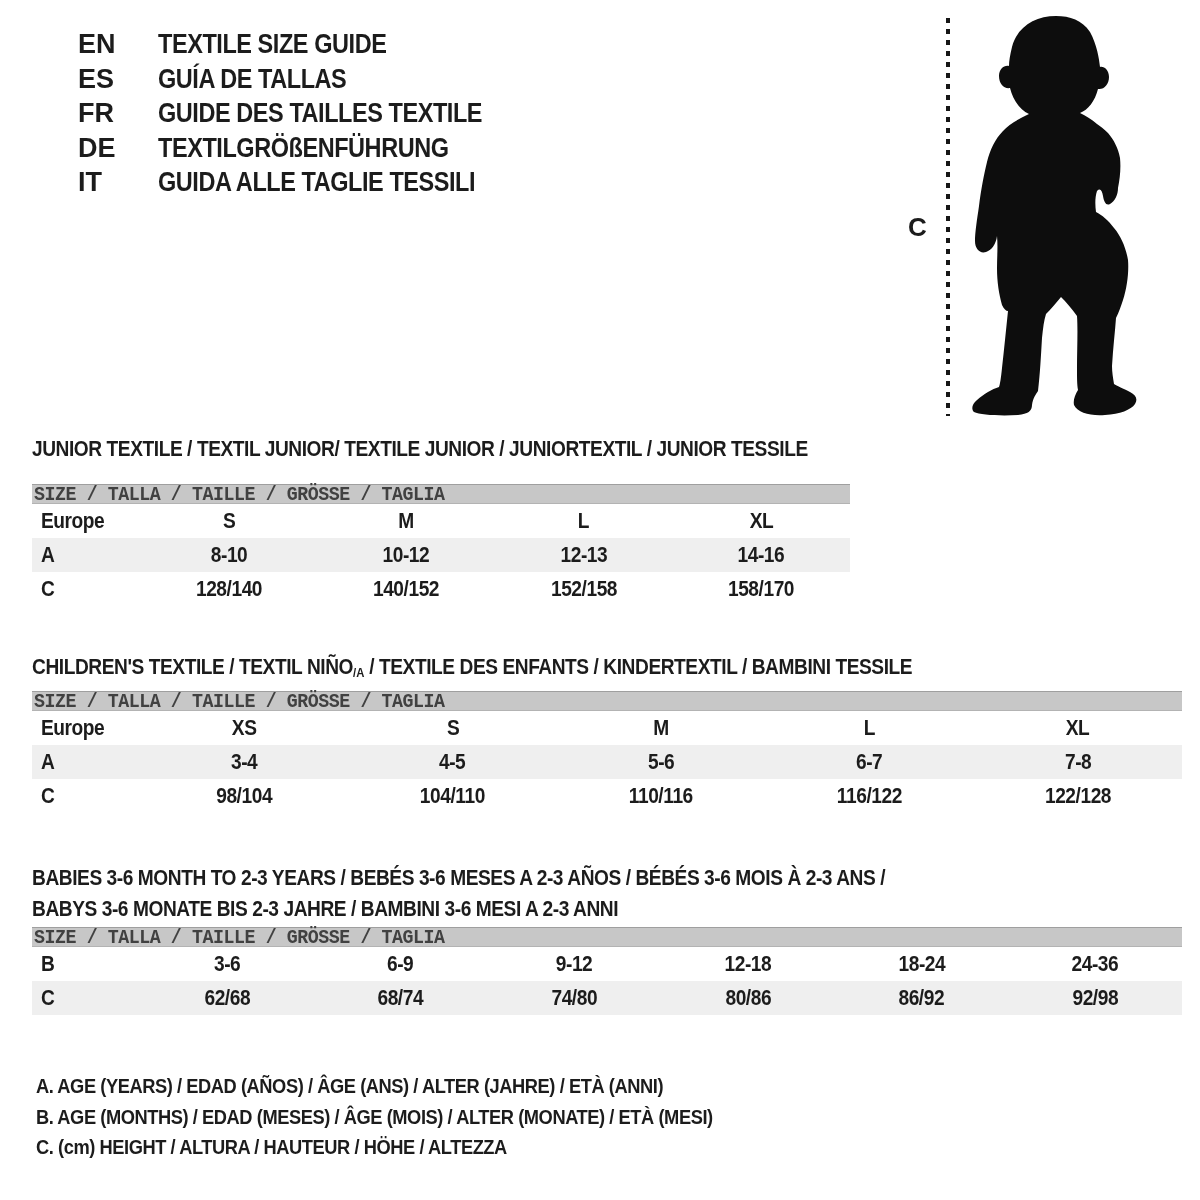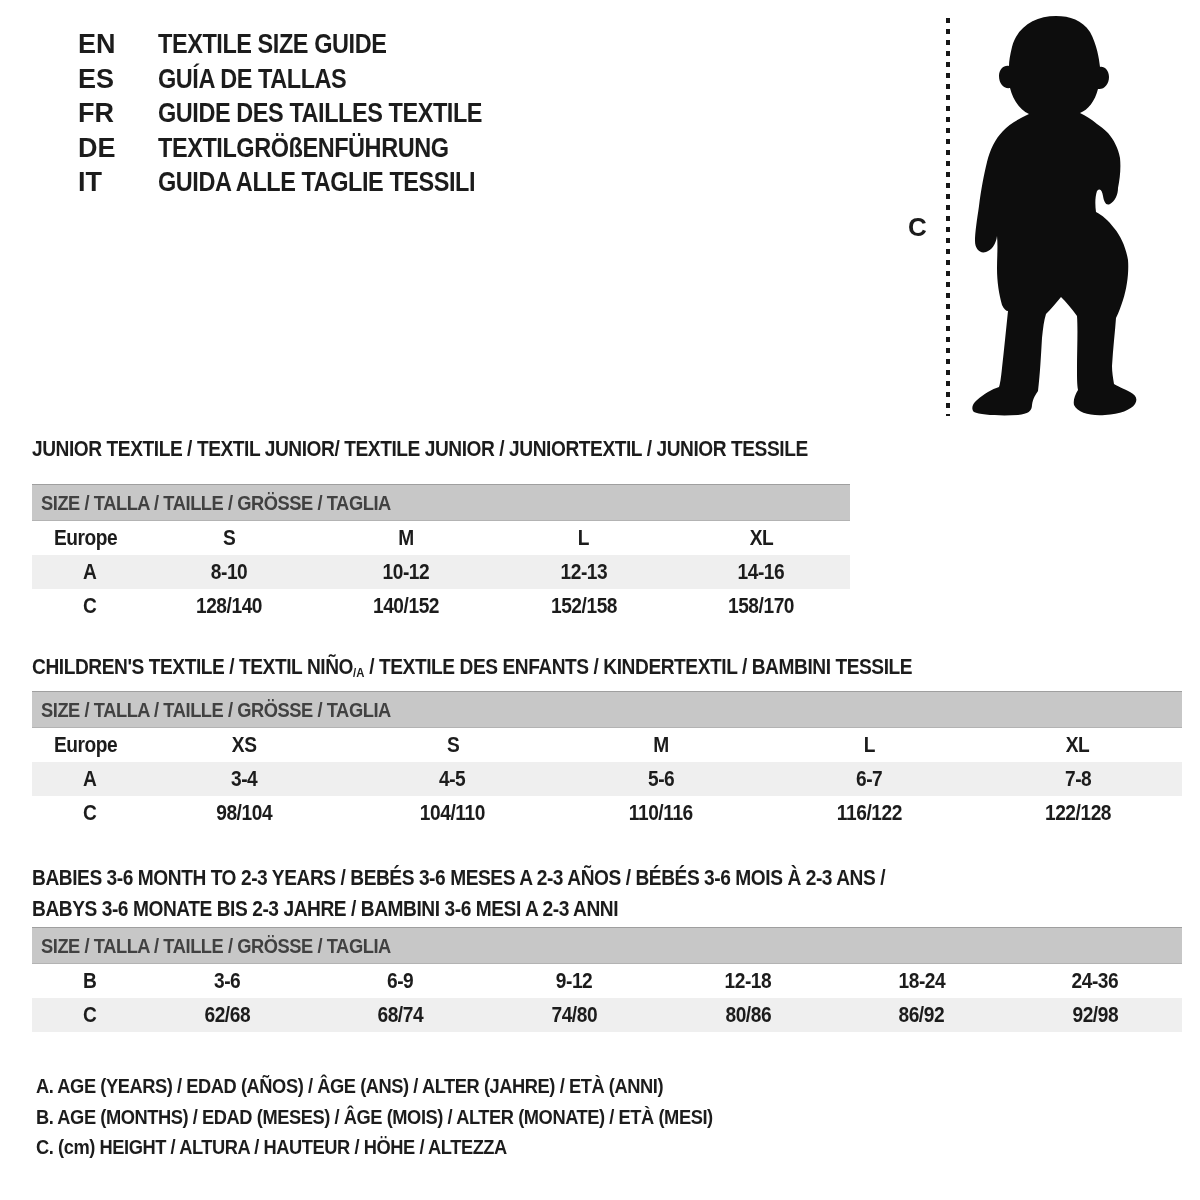--- a/index.html
+++ b/index.html
@@ -28,30 +28,30 @@
 
   
   .sec-title{position:absolute;left:32px;font-size:22px;line-height:31px;}
   .title-sub{font-size:13px;vertical-align:-3px;letter-spacing:0;}
 
   
   .sizetable{position:absolute;left:32px;}
   .t1{width:818px;}
   .t2,.t3{width:1150px;}
   .sizebar{
-    height:37px;background:#c7c7c7;border-top:1px solid #9f9f9f;border-bottom:1px solid #b3b3b3;
-    box-sizing:border-box;display:flex;align-items:center;padding-left:9px;
-    color:#414141;font-size:21px;
+    height:20px;background:#c7c7c7;border-top:1px solid #9f9f9f;border-bottom:1px solid #b3b3b3;
+    box-sizing:border-box;display:flex;align-items:center;padding-left:2px;
+    color:#414141;font-size:21px;font-family:Liberation Mono, monospace;
   }
   .trow{display:grid;height:34px;align-items:center;font-size:22px;}
   .t1 .trow{grid-template-columns:108px repeat(4,1fr);}
   .t2 .trow{grid-template-columns:108px repeat(5,1fr);}
   .t3 .trow{grid-template-columns:108px repeat(6,1fr);}
   .trow.shaded{background:#efefef;}
-  .tlabel{padding-left:9px;text-align:center;}
+  .tlabel{padding-left:9px;}
   .tcell{text-align:center;}
 
   
   .legend{position:absolute;left:36px;top:1071px;font-size:21px;line-height:30.6px;}
 </style>
 </head>
 <body>
 
 <div class="page">
 

